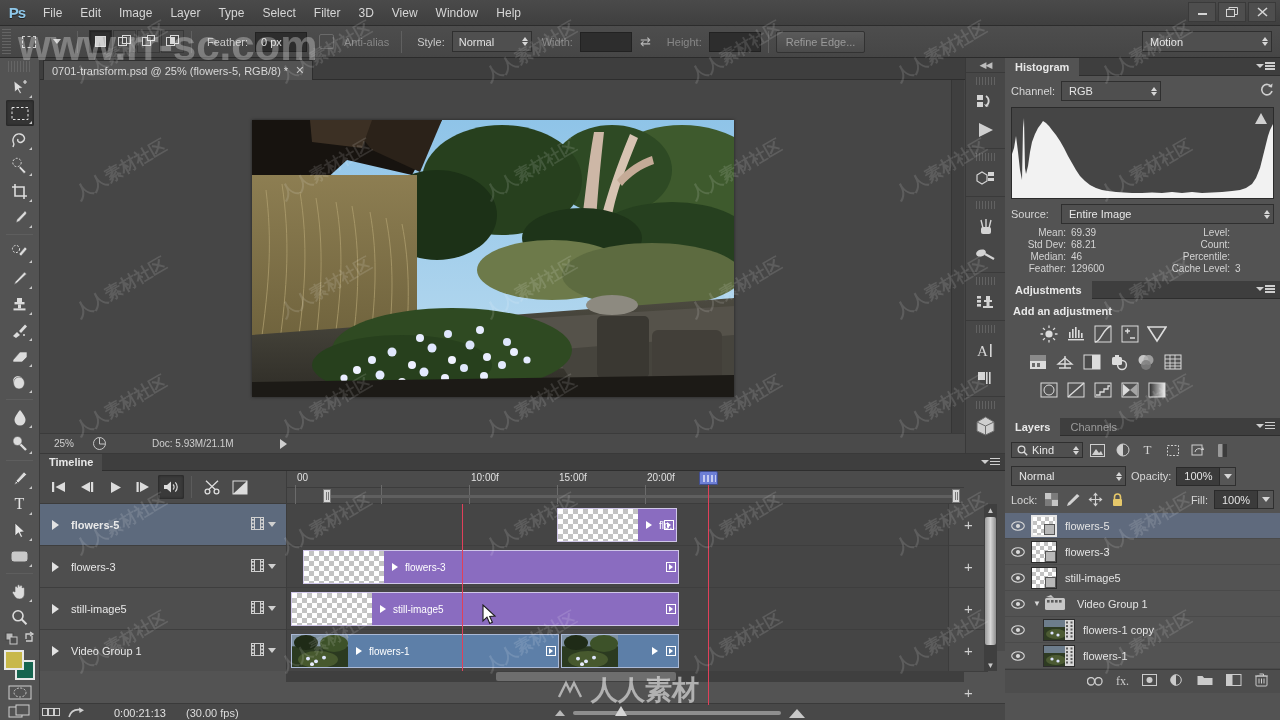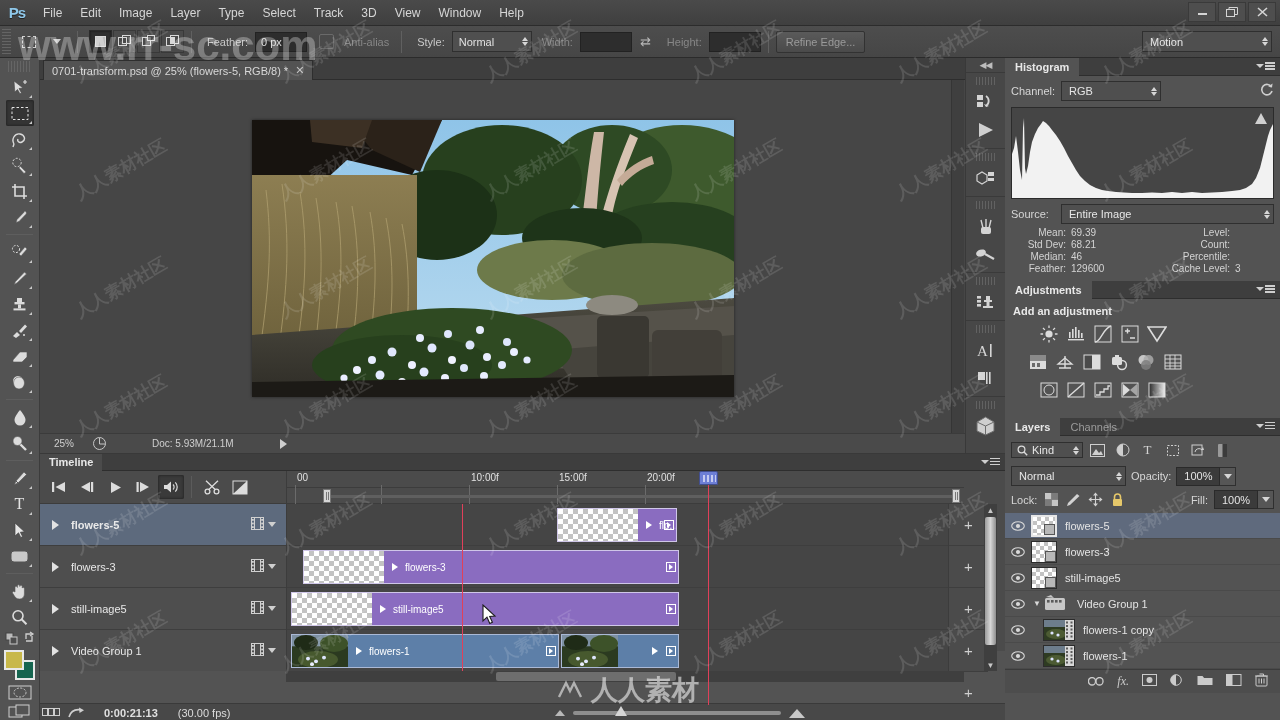--- a/index.html
+++ b/index.html
@@ -326,21 +326,21 @@
   .audio-row{
     position:absolute; left:0; top:225px; width:246px; height:24px; display:flex;align-items:center;
     padding-left:12px; gap:8px; background:#4b4b4b; border-top:1px solid #3e3e3e;
   }
   .audio-right{ position:absolute; right:10px; display:flex; align-items:center; gap:8px; }
   .tl-foot{
     position:absolute; left:0; top:249px; width:965px; height:18px; background:#484848;
     border-top:1px solid #3a3a3a; display:flex; align-items:center; font-size:11px; color:#e0e0e0;
   }
   .foot-ic{ width:24px; display:flex;align-items:center;justify-content:center;color:#cfcfcf; }
-  .tc{ font-weight:bold; margin-left:16px; }
+  .tc{ font-weight:normal; margin-left:26px; }
   .fps{ margin-left:20px; color:#dcdcdc; }
   .zoom-slider{ position:absolute; left:515px; top:4px; width:250px; height:10px; display:flex;align-items:center;}
   .zs-track{ width:215px;height:4px;background:#8f8f8f;border-radius:2px; margin:0 8px; position:relative;}
   .zs-knob{ position:absolute; left:42px; top:-5px; width:0;height:0;
     border-left:6px solid transparent;border-right:6px solid transparent;border-bottom:10px solid #d6d6d6;}
   .mtn-sm{ width:0;height:0;border-left:5px solid transparent;border-right:5px solid transparent;border-bottom:6px solid #b8b8b8;}
   .mtn-lg{ width:0;height:0;border-left:8px solid transparent;border-right:8px solid transparent;border-bottom:9px solid #c9c9c9;}
   .tl-hscroll{
     position:absolute; left:246px; top:217px; width:678px; height:11px; background:#3f3f3f;
   }
@@ -365,21 +365,21 @@
 
   <div class="menubar">
     <div class="ps-logo">Ps</div>
     <div id="menu-items" style="display:flex">
         <div class="menu-item">File</div>
         <div class="menu-item">Edit</div>
         <div class="menu-item">Image</div>
         <div class="menu-item">Layer</div>
         <div class="menu-item">Type</div>
         <div class="menu-item">Select</div>
-        <div class="menu-item">Track</div>
+        <div class="menu-item">Filter</div>
         <div class="menu-item">3D</div>
         <div class="menu-item">View</div>
         <div class="menu-item">Window</div>
         <div class="menu-item">Help</div>
       </div>
     <div class="win-controls">
       <div class="win-btn">
         <svg width="11" height="9">
             <rect x="1" y="5" width="9" height="2" fill="#d4d4d4"></rect>
           </svg>
@@ -1248,21 +1248,21 @@
             <div class="lay-name">flowers-1</div>
           </div>
         </div>
       <div class="lay-footer">
         <span class="lf-ic">
           <svg width="16" height="9">
               <rect x="0.5" y="0.5" width="7" height="7.5" rx="3.5" fill="none" stroke="#cbcbcb" stroke-width="1.3"></rect>
               <rect x="8" y="0.5" width="7" height="7.5" rx="3.5" fill="none" stroke="#cbcbcb" stroke-width="1.3"></rect>
             </svg>
         </span>
-        <span class="lf-ic" style="font-family:'Liberation Serif',serif;font-style:italic;">fx.</span>
+        <span class="lf-ic" style="font-family:'Liberation Serif',serif;">fx.</span>
         <span class="lf-ic">
           <svg width="15" height="12">
               <rect x="0.5" y="0.5" width="14" height="11" fill="none" stroke="#cbcbcb"></rect>
               <circle cx="7.5" cy="6" r="3" fill="#cbcbcb"></circle>
             </svg>
         </span>
         <span class="lf-ic">
           <svg width="14" height="13">
               <circle cx="6" cy="6" r="5.3" fill="none" stroke="#cbcbcb"></circle>
               <path d="M6 0.8 a5.3 5.3 0 0 0 0 10.6 Z" fill="#cbcbcb"></path>

